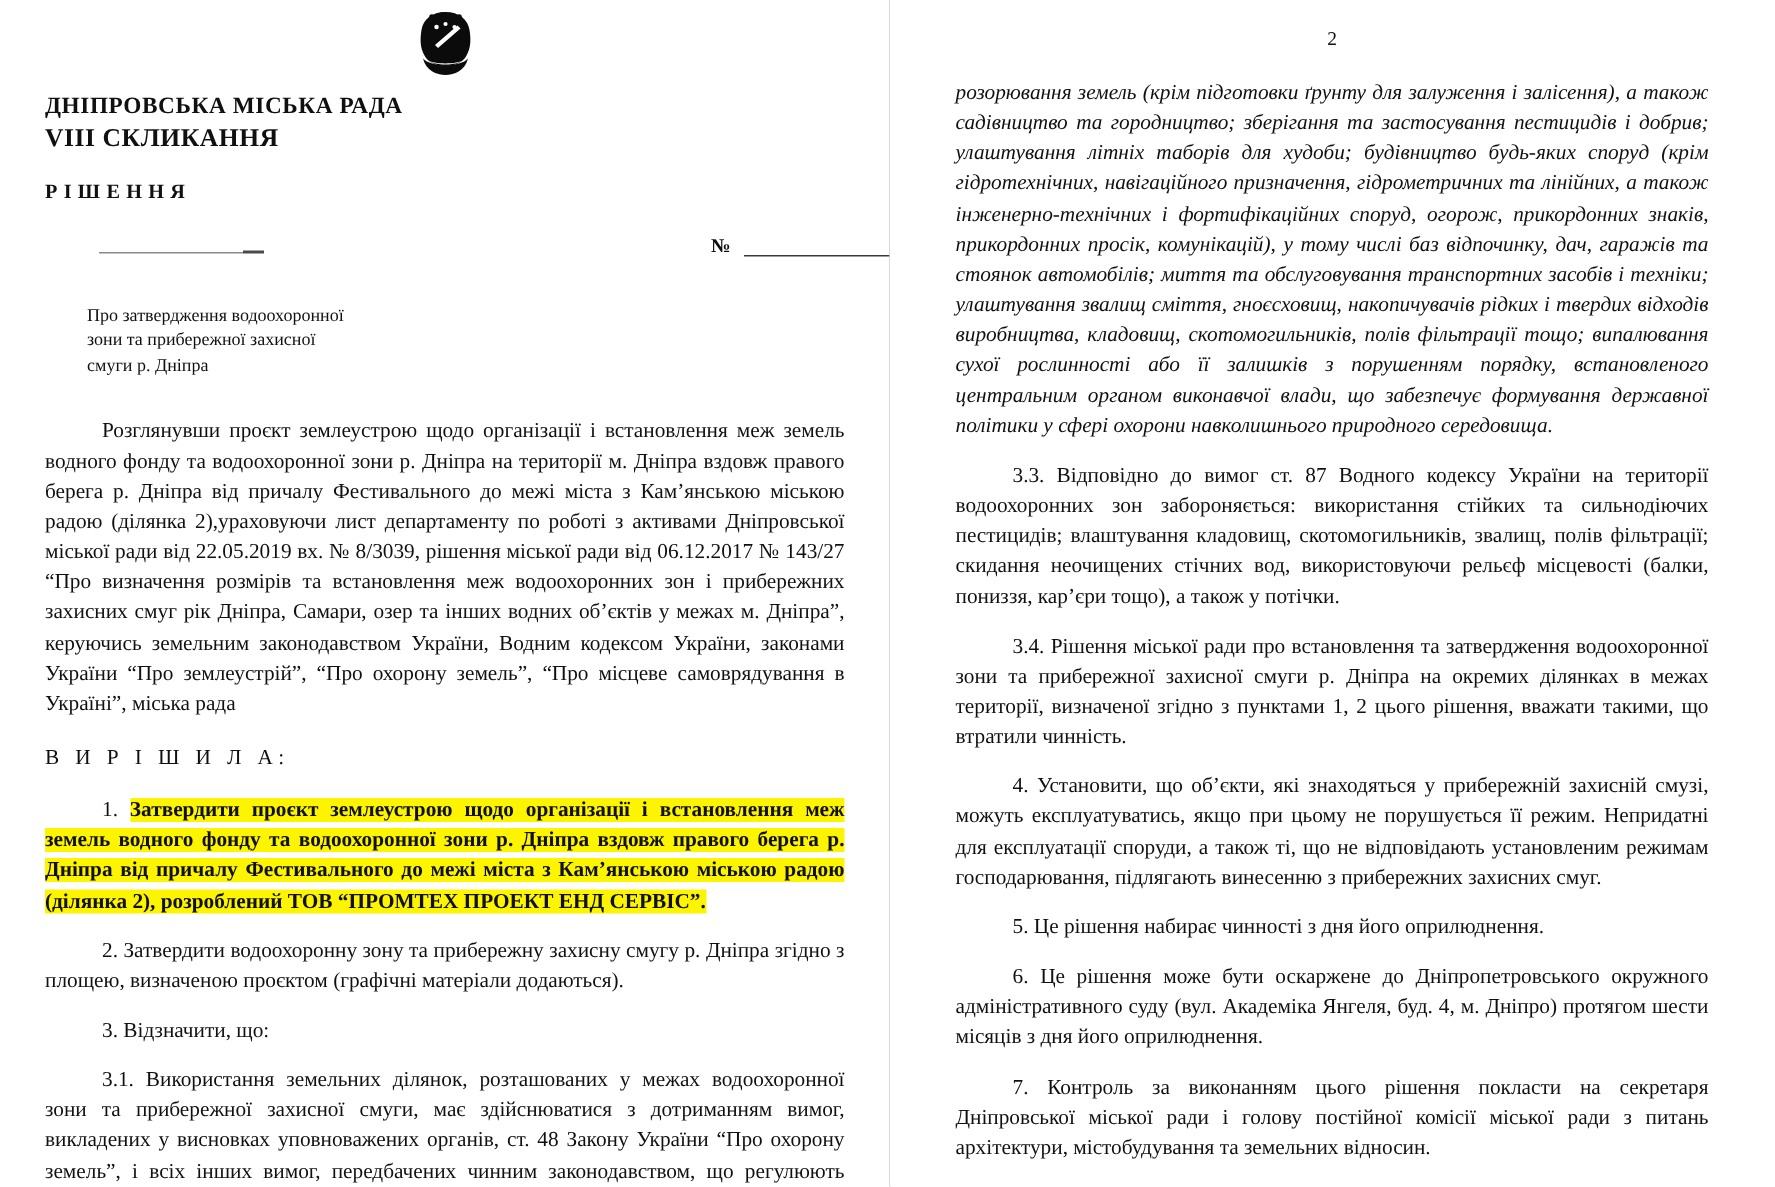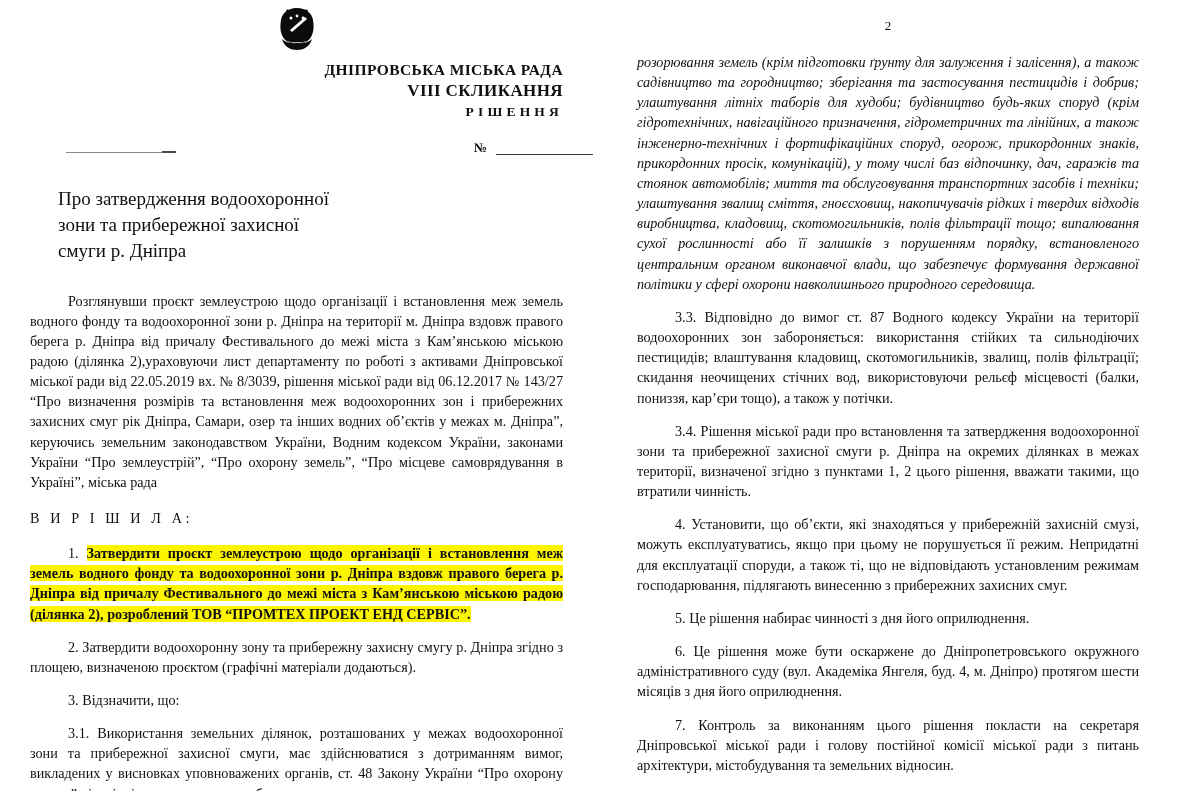--- a/index.html
+++ b/index.html
@@ -38,33 +38,33 @@
   }
 
   
   .emblem-wrap {
     text-align: center;
     padding-top: 6px;
   }
   .emblem { display: inline-block; line-height: 0; }
 
   .org-title {
-    text-align: right;
+    text-align: left;
     font-family: "Liberation Serif", "DejaVu Serif", serif;
     font-weight: bold;
     font-size: 15.5px;
     letter-spacing: 0.4px;
     margin-top: 4px;
     line-height: 1.28;
   }
   .org-title .l2 { font-size: 17px; }
   .org-title .l3 {
     font-size: 13.5px;
     letter-spacing: 4.2px;
-    margin-top: 1px;
+    margin-top: 16px;
   }
 
   .numline {
     position: relative;
     height: 30px;
     margin-top: 14px;
   }
   .rule-date {
     position: absolute;
     left: 36px; top: 18px;
@@ -82,21 +82,21 @@
     position: absolute;
     left: 466px; top: 20px;
     width: 104px; height: 1px;
     background: #3a3a3a;
   }
 
   
   .subject {
     margin: 22px 0 0 28px;
     width: 270px;
-    font-size: 19px;
+    font-size: 12px;
     line-height: 1.38;
     text-align: justify;
     text-justify: inter-word;
   }
   .subject div { white-space: nowrap; }
 
   .doc-body { margin-top: 26px; }
 
   p.para {
     margin: 0 0 0 0;

